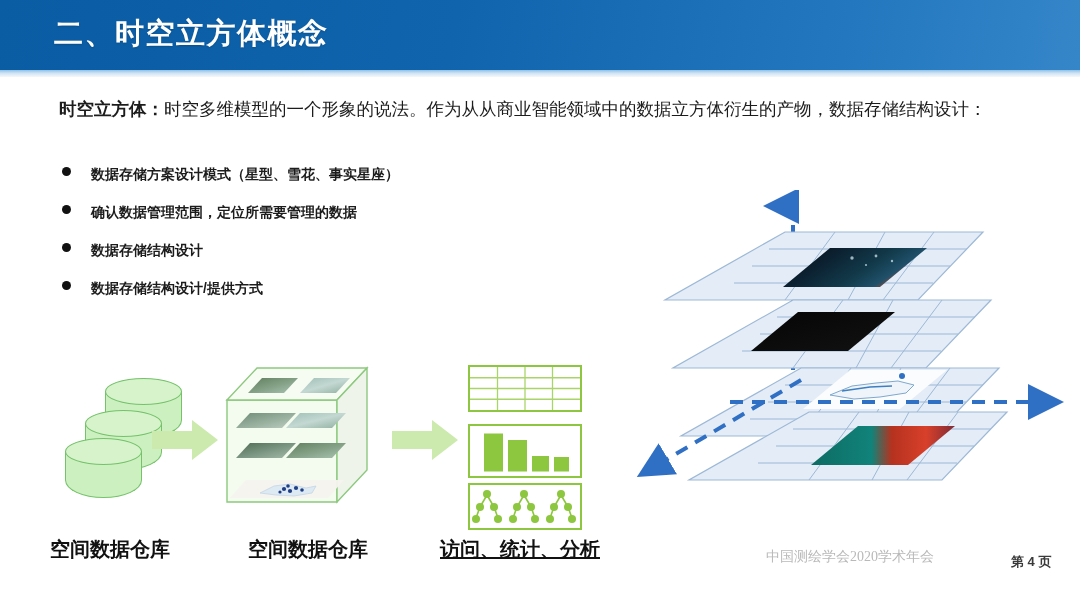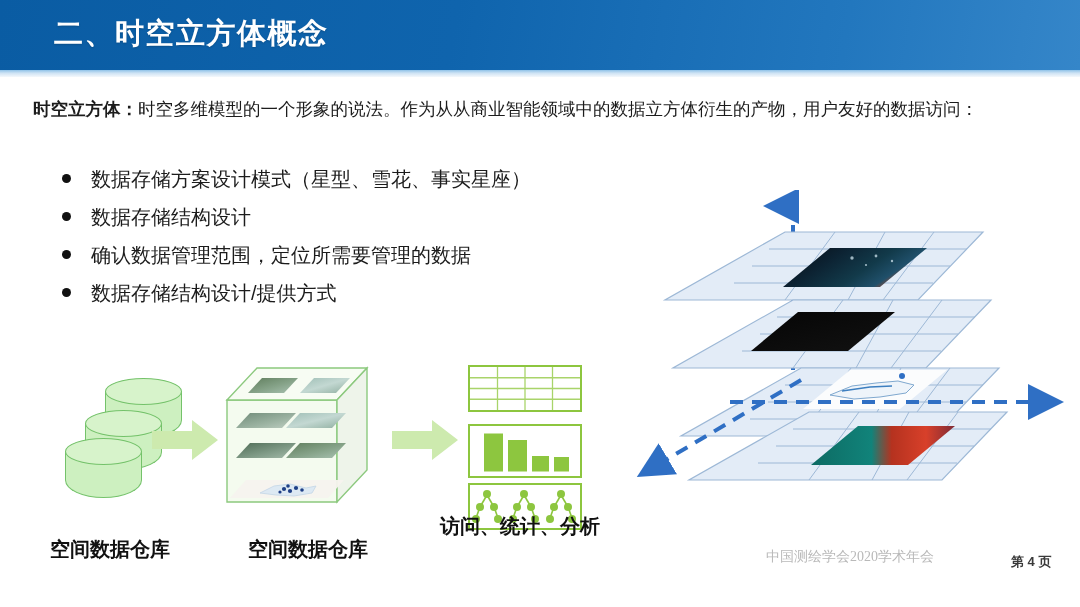--- a/index.html
+++ b/index.html
@@ -33,43 +33,43 @@
     text-shadow: 0 1px 2px rgba(0,0,0,.18);
     white-space: nowrap;
     font-family: Liberation Mono, monospace;
   }
 
   
   #intro {
     position: absolute; left: 33px; top: 94px; width: 1016px;
     font-size: 17.5px; line-height: 31px; color: #1c1c1c;
   }
-  #intro .lead { font-weight: bold; }
+  #intro .lead { font-weight: bold; margin-left: 26px; }
 
   #bullets {
     position: absolute; left: 62px; top: 166px; width: 600px;
   }
   .bullet-row {
     display: flex; align-items: baseline;
     height: 38px;
   }
   .bullet-dot {
     width: 9px; height: 9px; border-radius: 50%;
     background: #111111; flex: 0 0 auto;
     margin-right: 20px; position: relative; top: -3px;
   }
-  .bullet-text { font-size: 20px; color: #1c1c1c; }
+  .bullet-text { font-size: 14px; color: #1c1c1c; font-weight: bold; }
 
   .stage-label {
     position: absolute; font-size: 20px; font-weight: bold; color: #111111;
     white-space: nowrap;
   }
   #label-warehouse { left: 50px; top: 536px; }
   #label-cube      { left: 248px; top: 536px; }
-  #label-analysis  { left: 440px; top: 513px; }
+  #label-analysis  { left: 440px; top: 536px; text-decoration: underline; }
 
   
   .cyl { position: absolute; }
   .cyl .body {
     position: absolute; left: 0; top: 13px;
     border: 1.4px solid #74c26a;
     border-top: none;
     background: #cdf0c0;
     border-bottom-left-radius: 50% 18px;
     border-bottom-right-radius: 50% 18px;
@@ -112,35 +112,35 @@
 </head>
 <body>
 
 <div id="slide">
 
   <div id="header-bar"></div>
   <div id="header-underline"></div>
   <div id="header-title">二、时空立方体概念</div>
 
   <div id="intro">
-    <span class="lead">时空立方体：</span><span>时空多维模型的一个形象的说法。作为从从商业智能领域中的数据立方体衍生的产物，用户友好的数据访问：</span>
+    <span class="lead">时空立方体：</span><span>时空多维模型的一个形象的说法。作为从从商业智能领域中的数据立方体衍生的产物，数据存储结构设计：</span>
   </div>
 
   <div id="bullets">
     <div class="bullet-row">
       <span class="bullet-dot"></span>
       <span class="bullet-text">数据存储方案设计模式（星型、雪花、事实星座）</span>
     </div>
     <div class="bullet-row">
       <span class="bullet-dot"></span>
-      <span class="bullet-text">数据存储结构设计</span>
+      <span class="bullet-text">确认数据管理范围，定位所需要管理的数据</span>
     </div>
     <div class="bullet-row">
       <span class="bullet-dot"></span>
-      <span class="bullet-text">确认数据管理范围，定位所需要管理的数据</span>
+      <span class="bullet-text">数据存储结构设计</span>
     </div>
     <div class="bullet-row">
       <span class="bullet-dot"></span>
       <span class="bullet-text">数据存储结构设计/提供方式</span>
     </div>
   </div>
 
   <div>
     <div class="cyl" style="left:105px; top:378px; width:78px; height:64px; position:absolute;">
       <div class="body" style="width:75px; height:46px;"></div>

